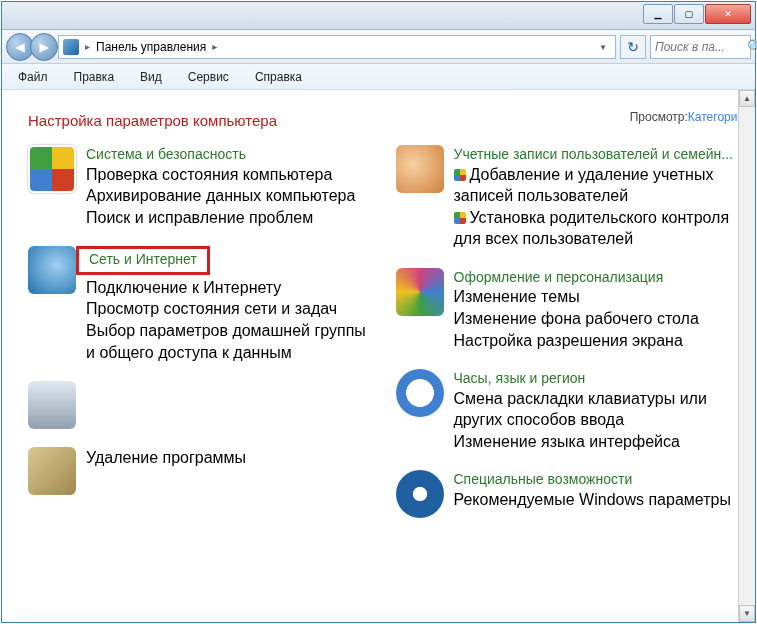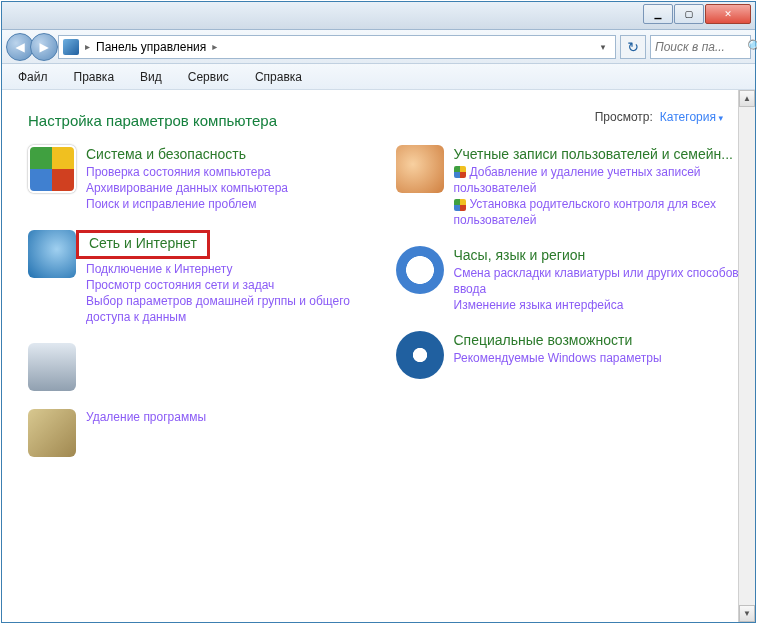--- a/index.html
+++ b/index.html
@@ -20,34 +20,34 @@
 .drop { width:16px; display:flex; align-items:center; justify-content:center; color:#555; font-size:9px; }
 .refresh { width: 26px; height:24px; border:1px solid #a0b8d0; background:#f0f4f8; display:flex; align-items:center; justify-content:center; color:#2060a0; font-size:14px; cursor:pointer; }
 .search { width: 101px; height:24px; border:1px solid #a0b8d0; background:#fff; display:flex; align-items:center; padding:0 4px; }
 .search input { border:0; outline:0; width: 92px; font-size:12px; font-style:italic; color:#888; }
 .search-icon { color:#2060a0; font-size:13px; }
 
 .menubar { height: 26px; background: linear-gradient(#f4f8fc, #e8f0f8); border-bottom:1px solid #d0dce8; display:flex; align-items:center; padding:0 8px; gap:10px; }
 .menuitem { font-size:12px; padding: 2px 8px; cursor:pointer; color:#222; }
 
 .content { flex:1; overflow:auto; padding: 22px 16px 16px 26px; position:relative; }
-.heading { color:#15803d; font-size:15px; }
-.viewrow { position:absolute; top: 20px; right: 32px; font-size:12px; display:flex; gap:7px; }
+.heading { color:#b91c1c; font-size:15px; }
+.viewrow { position:absolute; top: 20px; right: 4px; font-size:12px; display:flex; gap:0; }
 .viewrow .lbl { color:#444; }
 .viewrow .val { color:#3b82f6; cursor:pointer; }
 .viewrow .val::after { content:" ▾"; font-size:9px; }
 
 .cols { display:flex; gap: 24px; margin-top: 16px; }
 .col { flex:1; display:flex; flex-direction:column; gap: 18px; }
 
 .cat { display:flex; gap:10px; }
 .caticon { width:48px; height:48px; flex:none; border-radius:6px; }
 .catbody { flex:1; }
 .cattitle { color:#2b7a2b; font-size:14px; cursor:pointer; line-height:1.25; }
-.catlink { color:#8b5cf6; font-size:12px; cursor:pointer; display:block; line-height:1.35; }
+.catlink { color:#000000; font-size:16px; cursor:pointer; display:block; line-height:1.35; }
 .shield { display:inline-block; width:12px; height:12px; background: conic-gradient(#f0c020 0 25%, #d04020 25% 50%, #4080d0 50% 75%, #40a040 75% 100%); border-radius:2px; margin-right:4px; vertical-align:middle; }
 
 .highlight { display:inline-block; border:3px solid #d02020; border-radius:0; padding: 1px 10px 3px 10px; margin-left:-10px; margin-bottom:2px; }
 
 .ic-security { background: conic-gradient(#f0c020 0 25%, #d04020 25% 50%, #4080d0 50% 75%, #40a040 75% 100%); border:2px solid #fff; box-shadow:0 0 2px #888; }
 .ic-network { background: radial-gradient(circle at 60% 40%, #a0d0f0, #2070b0); }
 .ic-hardware { background: linear-gradient(#e0e8f0, #90a0b0); }
 .ic-programs { background: linear-gradient(135deg,#d8c890,#a08850); }
 .ic-users { background: radial-gradient(circle at 35% 40%, #f8d0a0, #d08040); }
 .ic-appearance { background: conic-gradient(#d04080, #4080d0, #40a040, #f0c020, #d04080); }
@@ -137,20 +137,29 @@
       <div class="col" id="right-col">
           <div class="cat">
             <div class="caticon ic-users"></div>
             <div class="catbody">
               <div><span class="cattitle">Учетные записи пользователей и семейн...</span></div>
               <span class="catlink"><span class="shield"></span>Добавление и удаление учетных записей пользователей</span>
               <span class="catlink"><span class="shield"></span>Установка родительского контроля для всех пользователей</span>
             </div>
           </div>
           <div class="cat">
+            <div class="caticon ic-appearance"></div>
+            <div class="catbody">
+              <div><span class="cattitle">Оформление и персонализация</span></div>
+              <span class="catlink">Изменение темы</span>
+              <span class="catlink">Изменение фона рабочего стола</span>
+              <span class="catlink">Настройка разрешения экрана</span>
+            </div>
+          </div>
+          <div class="cat">
             <div class="caticon ic-clock"></div>
             <div class="catbody">
               <div><span class="cattitle">Часы, язык и регион</span></div>
               <span class="catlink">Смена раскладки клавиатуры или других способов ввода</span>
               <span class="catlink">Изменение языка интерфейса</span>
             </div>
           </div>
           <div class="cat">
             <div class="caticon ic-access"></div>
             <div class="catbody">

